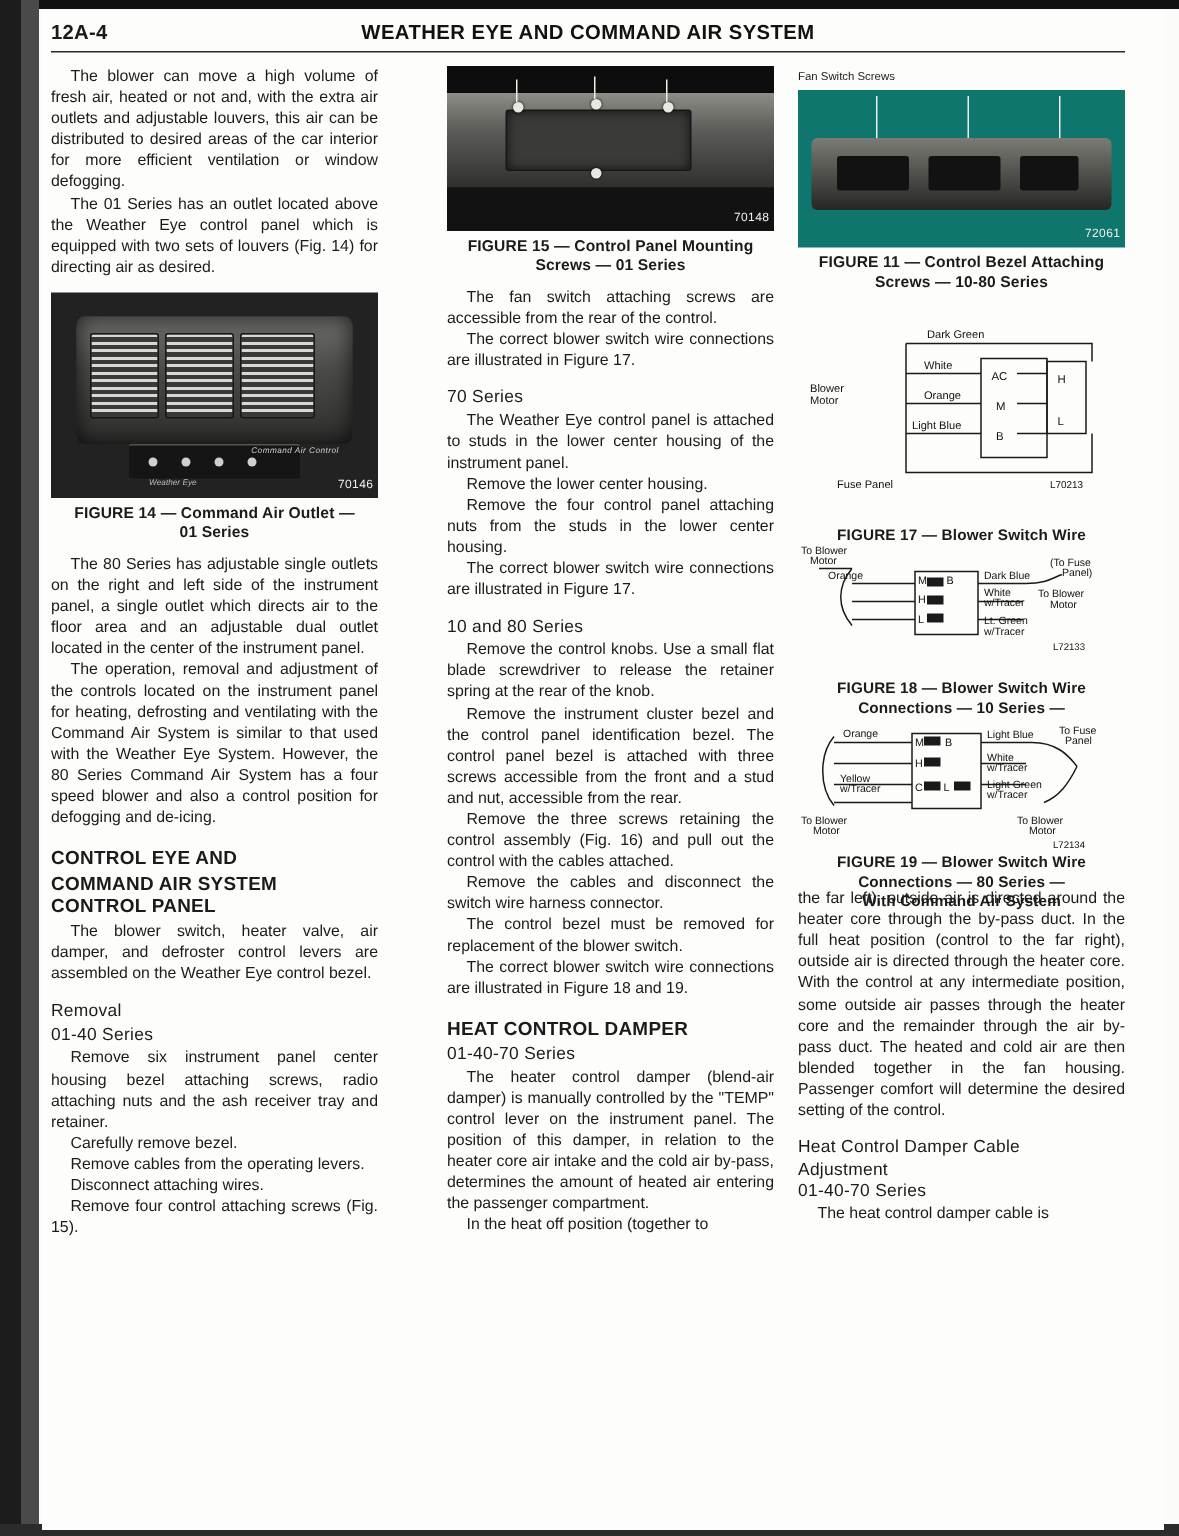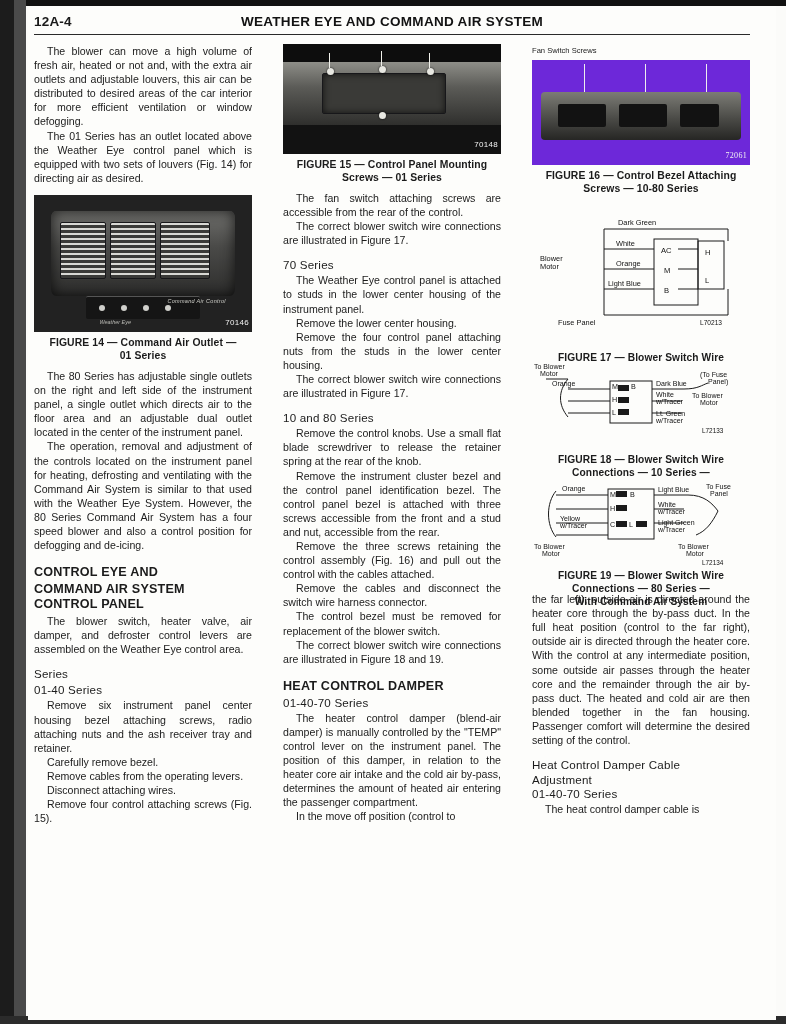--- a/index.html
+++ b/index.html
@@ -47,21 +47,21 @@
 
   .cols{
     position:absolute;left:34px;top:44px;width:716px;height:960px;
   }
   .col{
     position:absolute;top:0;width:218px;
     font-size:10.6px;line-height:14.1px;color:#1b1b1b;
     text-align:justify;
   }
   .c1{left:0;}
-  .c2{left:249px;}
+  .c2{left:264px;}
   .c3{left:498px;}
 
   p{margin:0 0 0 0;text-indent:13px;}
   p.noind{text-indent:0;}
   h2.sec{
     font-size:12.6px;line-height:15px;font-weight:bold;margin:13px 0 2px 0;
     text-indent:0;letter-spacing:.2px;
   }
   h3.sub{
     font-size:11.6px;line-height:14px;font-weight:normal;margin:11px 0 1px 0;
@@ -136,21 +136,21 @@
   }
   .photo15 .scr{
     position:absolute;width:7px;height:7px;border-radius:50%;
     background:#e8e8e2;box-shadow:0 0 2px #000;
   }
   .photo15 .arrow{
     position:absolute;width:1px;background:#f0f0ea;
   }
 
   
-  .photo16{height:105px;background:#6d28d9;font-family:Liberation Serif, serif;}
+  .photo16{height:105px;background:#0f766e;}
   .photo16 .plate{
     position:absolute;left:4%;top:30%;width:92%;height:46%;
     background:linear-gradient(180deg,#7c7c76 0%,#4b4b47 55%,#262624 100%);
     border-radius:4px;
   }
   .photo16 .slot{
     position:absolute;top:42%;height:22%;background:#121212;border-radius:2px;
   }
   .photo16 .s1{left:12%;width:22%;}
   .photo16 .s2{left:40%;width:22%;}
@@ -216,23 +216,23 @@
       </div>
 
       <div class="gap"></div>
       <p>The 80 Series has adjustable single outlets on the right and left side of the instrument panel, a single outlet which directs air to the floor area and an adjustable dual outlet located in the center of the instrument panel.</p>
       <p>The operation, removal and adjustment of the controls located on the instrument panel for heating, defrosting and ventilating with the Command Air System is similar to that used with the Weather Eye System. However, the 80 Series Command Air System has a four speed blower and also a control position for defogging and de-icing.</p>
 
       <h2 class="sec">CONTROL EYE AND</h2>
       <h2 class="sec" style="margin:0">COMMAND AIR SYSTEM</h2>
       <h2 class="sec" style="margin:0 0 2px 0">CONTROL PANEL</h2>
 
-      <p>The blower switch, heater valve, air damper, and defroster control levers are assembled on the Weather Eye control area.</p>
-
-      <h3 class="sub">Series</h3>
+      <p>The blower switch, heater valve, air damper, and defroster control levers are assembled on the Weather Eye control bezel.</p>
+
+      <h3 class="sub">Removal</h3>
       <h3 class="sub tight">01-40 Series</h3>
 
       <p>Remove six instrument panel center housing bezel attaching screws, radio attaching nuts and the ash receiver tray and retainer.</p>
       <p>Carefully remove bezel.</p>
       <p>Remove cables from the operating levers.</p>
       <p>Disconnect attaching wires.</p>
       <p>Remove four control attaching screws (Fig. 15).</p>
     </div>
 
     <div class="col c2">
@@ -270,38 +270,38 @@
       <p>Remove the control knobs. Use a small flat blade screwdriver to release the retainer spring at the rear of the knob.</p>
       <p>Remove the instrument cluster bezel and the control panel identification bezel. The control panel bezel is attached with three screws accessible from the front and a stud and nut, accessible from the rear.</p>
       <p>Remove the three screws retaining the control assembly (Fig. 16) and pull out the control with the cables attached.</p>
       <p>Remove the cables and disconnect the switch wire harness connector.</p>
       <p>The control bezel must be removed for replacement of the blower switch.</p>
       <p>The correct blower switch wire connections are illustrated in Figure 18 and 19.</p>
 
       <h2 class="sec">HEAT CONTROL DAMPER</h2>
       <h3 class="sub tight">01-40-70 Series</h3>
       <p>The heater control damper (blend-air damper) is manually controlled by the "TEMP" control lever on the instrument panel. The position of this damper, in relation to the heater core air intake and the cold air by-pass, determines the amount of heated air entering the passenger compartment.</p>
-      <p>In the move off position (control to</p>
+      <p>In the heat off position (together to</p>
     </div>
 
     <div class="col c3">
 
       <div class="fig" style="margin-top:0">
         <div class="capttl">Fan Switch Screws</div>
         <div class="figimg photo16">
           <div class="plate"></div>
           <div class="slot s1"></div>
           <div class="slot s2"></div>
           <div class="slot s3"></div>
           <div class="leader" style="left:24%;top:4%;height:26%"></div>
           <div class="leader" style="left:52%;top:4%;height:26%"></div>
           <div class="leader" style="left:80%;top:4%;height:26%"></div>
           <div class="fignum">72061</div>
         </div>
-        <div class="figcap">FIGURE 16 — Control Bezel Attaching</div>
+        <div class="figcap">FIGURE 11 — Control Bezel Attaching</div>
         <div class="figcap" style="margin-top:0">Screws — 10-80 Series</div>
       </div>
 
       <div class="diag d17">
         <svg width="218" height="150" viewBox="0 0 218 150">
           <g stroke="#1a1a1a" fill="none" stroke-width="1">
 
             <rect x="122" y="36" width="44" height="66"></rect>
             <rect x="166" y="38" width="26" height="48"></rect>
 

